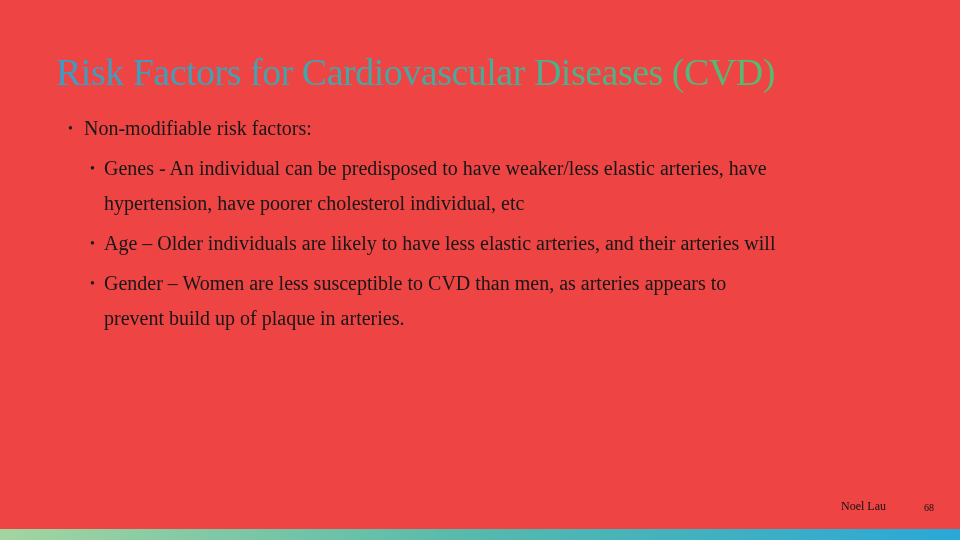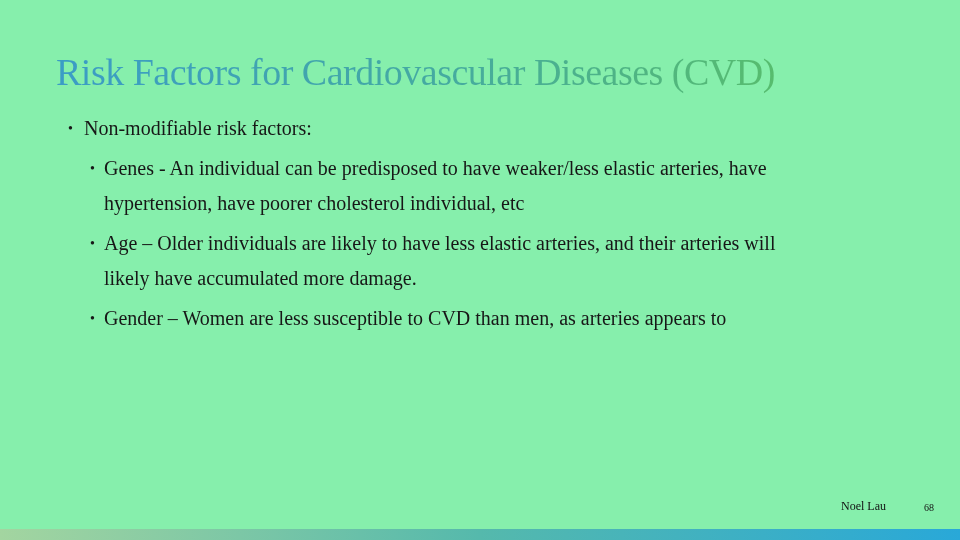--- a/index.html
+++ b/index.html
@@ -6,21 +6,21 @@
   html, body { width: 960px; height: 540px; }
   body {
     background: #ffffff;
     font-family: "Liberation Serif", serif;
     position: relative;
     overflow: hidden;
   }
   .slide {
     position: absolute;
     inset: 0;
-    background: #86efac;
+    background: #ef4444;
   }
   .title {
     position: absolute;
     left: 56px;
     top: 50px;
     font-size: 38px;
     font-weight: 400;
     letter-spacing: -0.5px;
     white-space: nowrap;
     color: #3f9fb8;
@@ -99,28 +99,28 @@
       <div class="bullet-text">
         <div class="line"><b>Genes</b><span> - An individual can be predisposed to have weaker/less elastic arteries, have</span></div>
         <div class="line">hypertension, have poorer cholesterol individual, etc</div>
       </div>
     </div>
 
     <div class="bullet level2">
       <span class="dot">•</span>
       <div class="bullet-text">
         <div class="line"><b>Age</b><span> – Older individuals are likely to have less elastic arteries, and their arteries will</span></div>
-        <div class="line">likely have accumulated more damage.</div>
       </div>
     </div>
 
     <div class="bullet level2">
       <span class="dot">•</span>
       <div class="bullet-text">
         <div class="line"><b>Gender</b><span> – Women are less susceptible to CVD than men, as arteries appears to</span></div>
+        <div class="line">prevent build up of plaque in arteries.</div>
       </div>
     </div>
 
   </div>
 
   <div class="footer-name">Noel Lau</div>
 
   <div class="slide-number">68</div>
 
   <div class="bottom-bar"></div>

